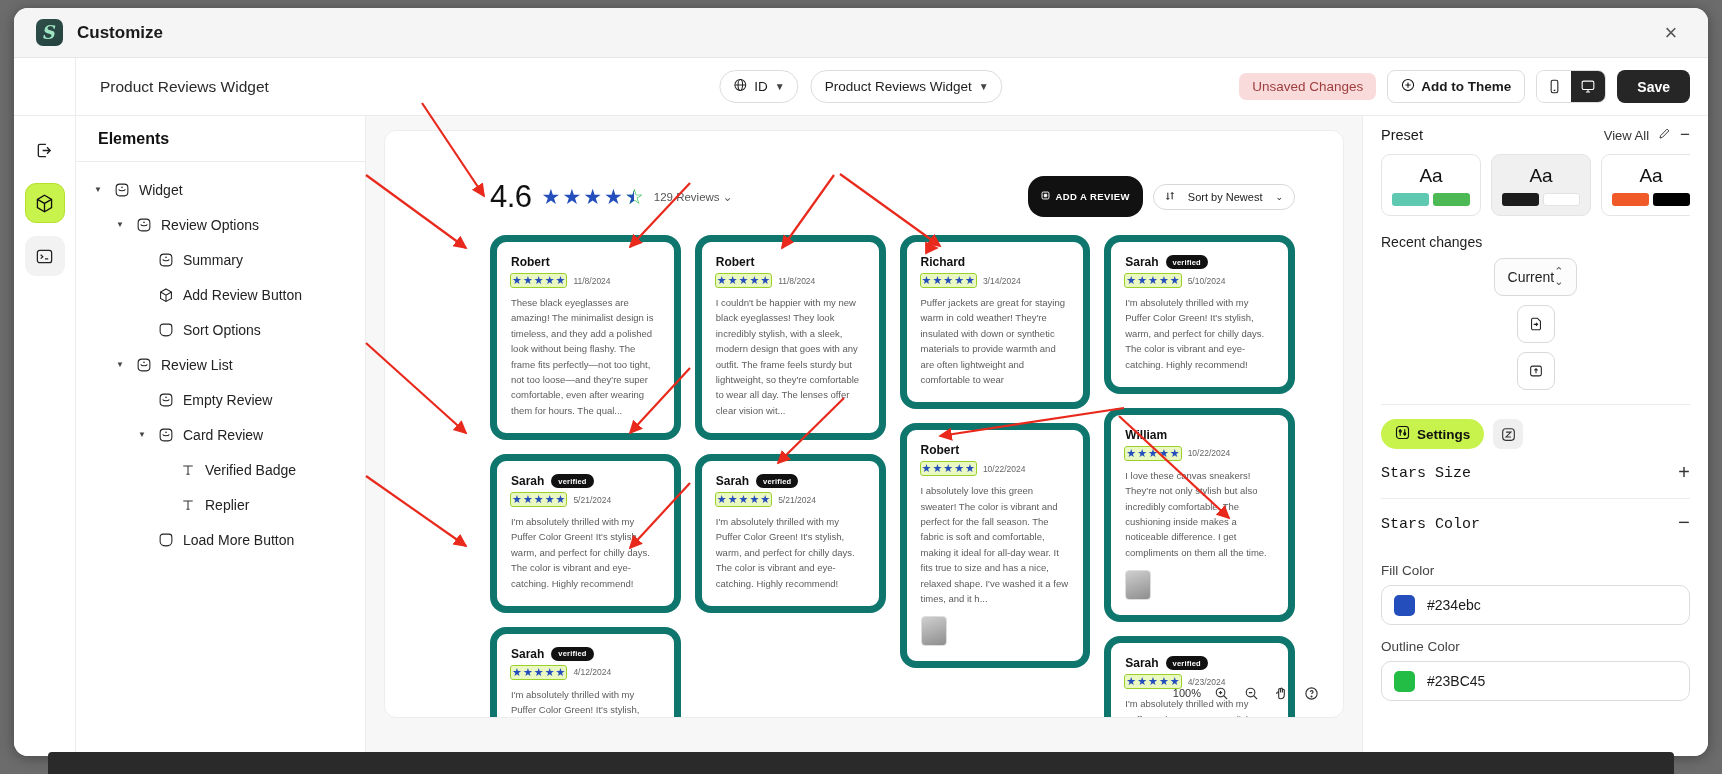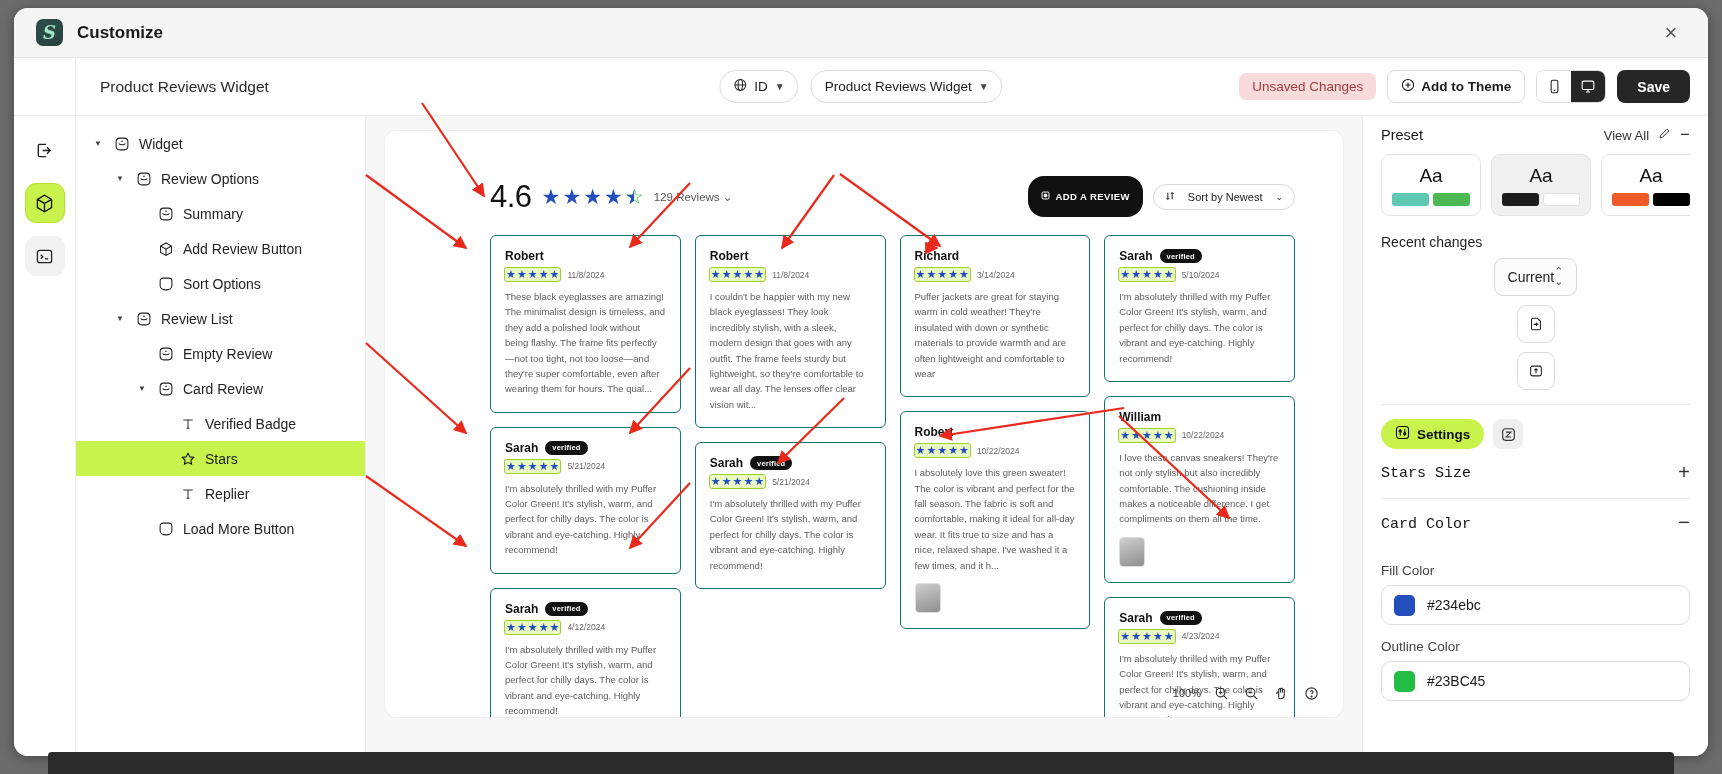--- a/index.html
+++ b/index.html
@@ -155,22 +155,22 @@
     padding: 0 11px; display: flex; align-items: center; gap: 13px;
     font-size: 11px; color: #222; background:#fff; cursor: pointer;
   }
 
   
   .grid {
     padding: 18px 48px 0 105px;
     column-count: 4; column-gap: 14px;
   }
   .card {
-    break-inside: avoid; background: #fff; border: 1px solid #0f766e;
-    border-radius: 6px; padding: 13px 14px 15px; margin-bottom: 14px;
+    break-inside: avoid; background: #fff; border: 7px solid #0f766e;
+    border-radius: 16px; padding: 13px 14px 15px; margin-bottom: 14px;
   }
   .card-name { font-size: 12px; font-weight: bold; color: #111; display:flex; align-items:center; gap:7px;}
   .verified {
     background: #111; color: #fff; font-size: 7.5px; font-weight: bold;
     border-radius: 9px; padding: 2.5px 7px; letter-spacing: .2px;
   }
   .card-stars-row { display: flex; align-items: center; gap: 7px; margin-top: 5px; }
   .card-stars {
     display: flex; gap: 1px;
     outline: 1.5px solid #9ad02a; background: #eaf8c2;
@@ -338,20 +338,21 @@
       </div>
       <div class="rail-btn plain">
         <svg width="19" height="19" viewBox="0 0 20 20" fill="none" stroke="#222" stroke-width="1.3">
           <rect x="2.5" y="3.5" width="15" height="13" rx="2.4"></rect>
             <path d="M6 8.2l2.2 2-2.2 2M10.5 12.6h3.4"></path>
         </svg>
       </div>
     </div>
 
     <div class="elements-panel">
+      <div class="elements-head">Elements</div>
       <div class="tree" id="tree">
           <div class="tree-item" style="padding-left: 18px;">
             <span class="tree-caret">▼</span>
             <span class="tree-icon">
               <svg width="16" height="16" viewBox="0 0 18 18" fill="none" stroke="#222" stroke-width="1.2">
                 <rect x="2.4" y="2.4" width="13.2" height="13.2" rx="4"></rect>
                 <path d="M5.2 8.4c1.4 2 6.2 2 7.6 0"></path>
                 <circle cx="9" cy="6" r=".9" fill="#222" stroke="none"></circle>
               </svg>
             </span>
@@ -432,29 +433,20 @@
             <span>Card Review</span>
           </div>
           <div class="tree-item" style="padding-left: 84px;">
             <span class="tree-caret"></span>
             <span class="tree-icon">
               <svg width="14" height="14" viewBox="0 0 16 16" fill="none" stroke="#333" stroke-width="1.2">
                 <path d="M2.6 3.4h10.8M8 3.4v9.4M6.2 12.8h3.6"></path>
               </svg>
             </span>
             <span>Verified Badge</span>
-          </div>
-          <div class="tree-item selected" style="padding-left: 84px;">
-            <span class="tree-caret"></span>
-            <span class="tree-icon">
-              <svg width="16" height="16" viewBox="0 0 18 18" fill="none" stroke="#111" stroke-width="1.2" stroke-linejoin="round">
-                <path d="M9 2.4l2 4.2 4.6.6-3.4 3.2.9 4.6L9 12.8l-4.1 2.2.9-4.6L2.4 7.2l4.6-.6z"></path>
-              </svg>
-            </span>
-            <span>Stars</span>
           </div>
           <div class="tree-item" style="padding-left: 84px;">
             <span class="tree-caret"></span>
             <span class="tree-icon">
               <svg width="14" height="14" viewBox="0 0 16 16" fill="none" stroke="#333" stroke-width="1.2">
                 <path d="M2.6 3.4h10.8M8 3.4v9.4M6.2 12.8h3.6"></path>
               </svg>
             </span>
             <span>Replier</span>
           </div>
@@ -786,21 +778,21 @@
             </svg>
           </div>
         </div>
 
         <div class="acc-row">
           <span>Stars Size</span>
           <span class="sign">+</span>
         </div>
 
         <div class="acc-row" style="border-bottom:none;">
-          <span>Card Color</span>
+          <span>Stars Color</span>
           <span class="sign">−</span>
         </div>
 
         <div class="field-label">Fill Color</div>
         <div class="color-field">
           <span class="color-chip" id="fill-chip" style="background: rgb(35, 78, 188);"></span>
           <span class="color-val">#234ebc</span>
         </div>
 
         <div class="field-label">Outline Color</div>

